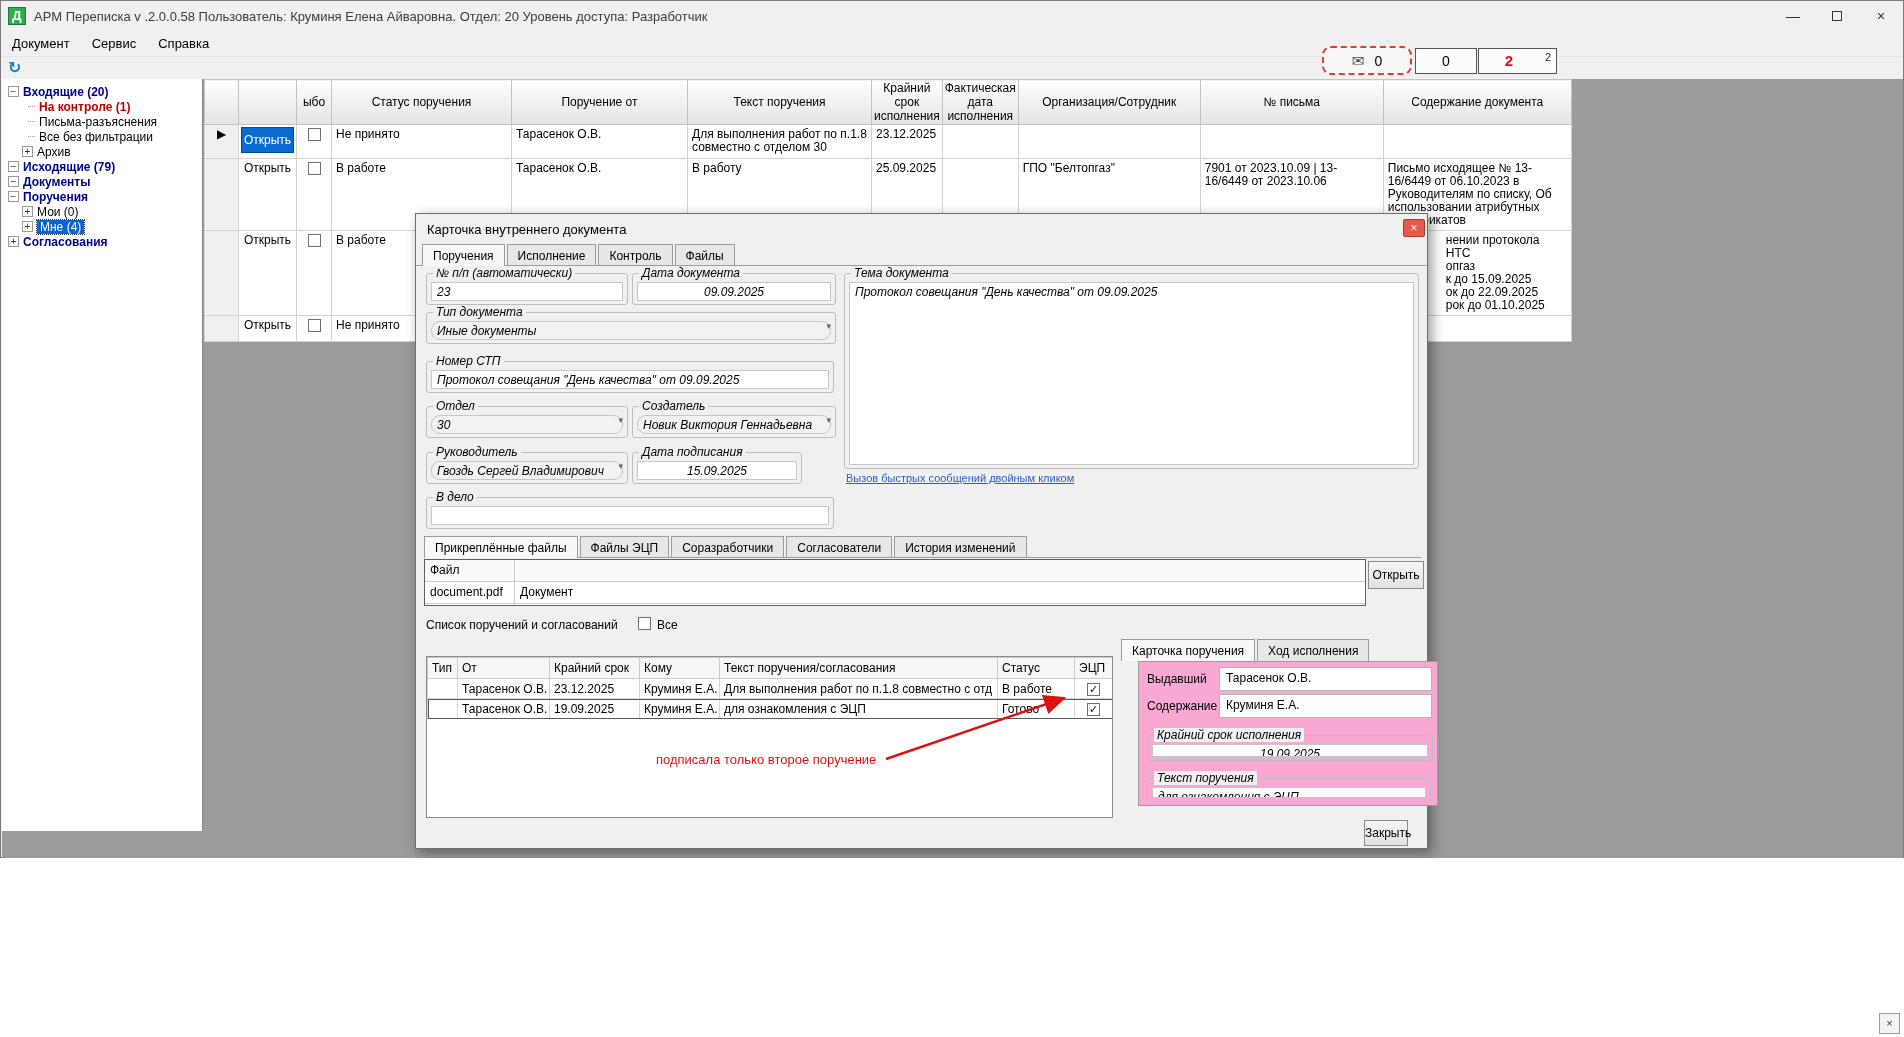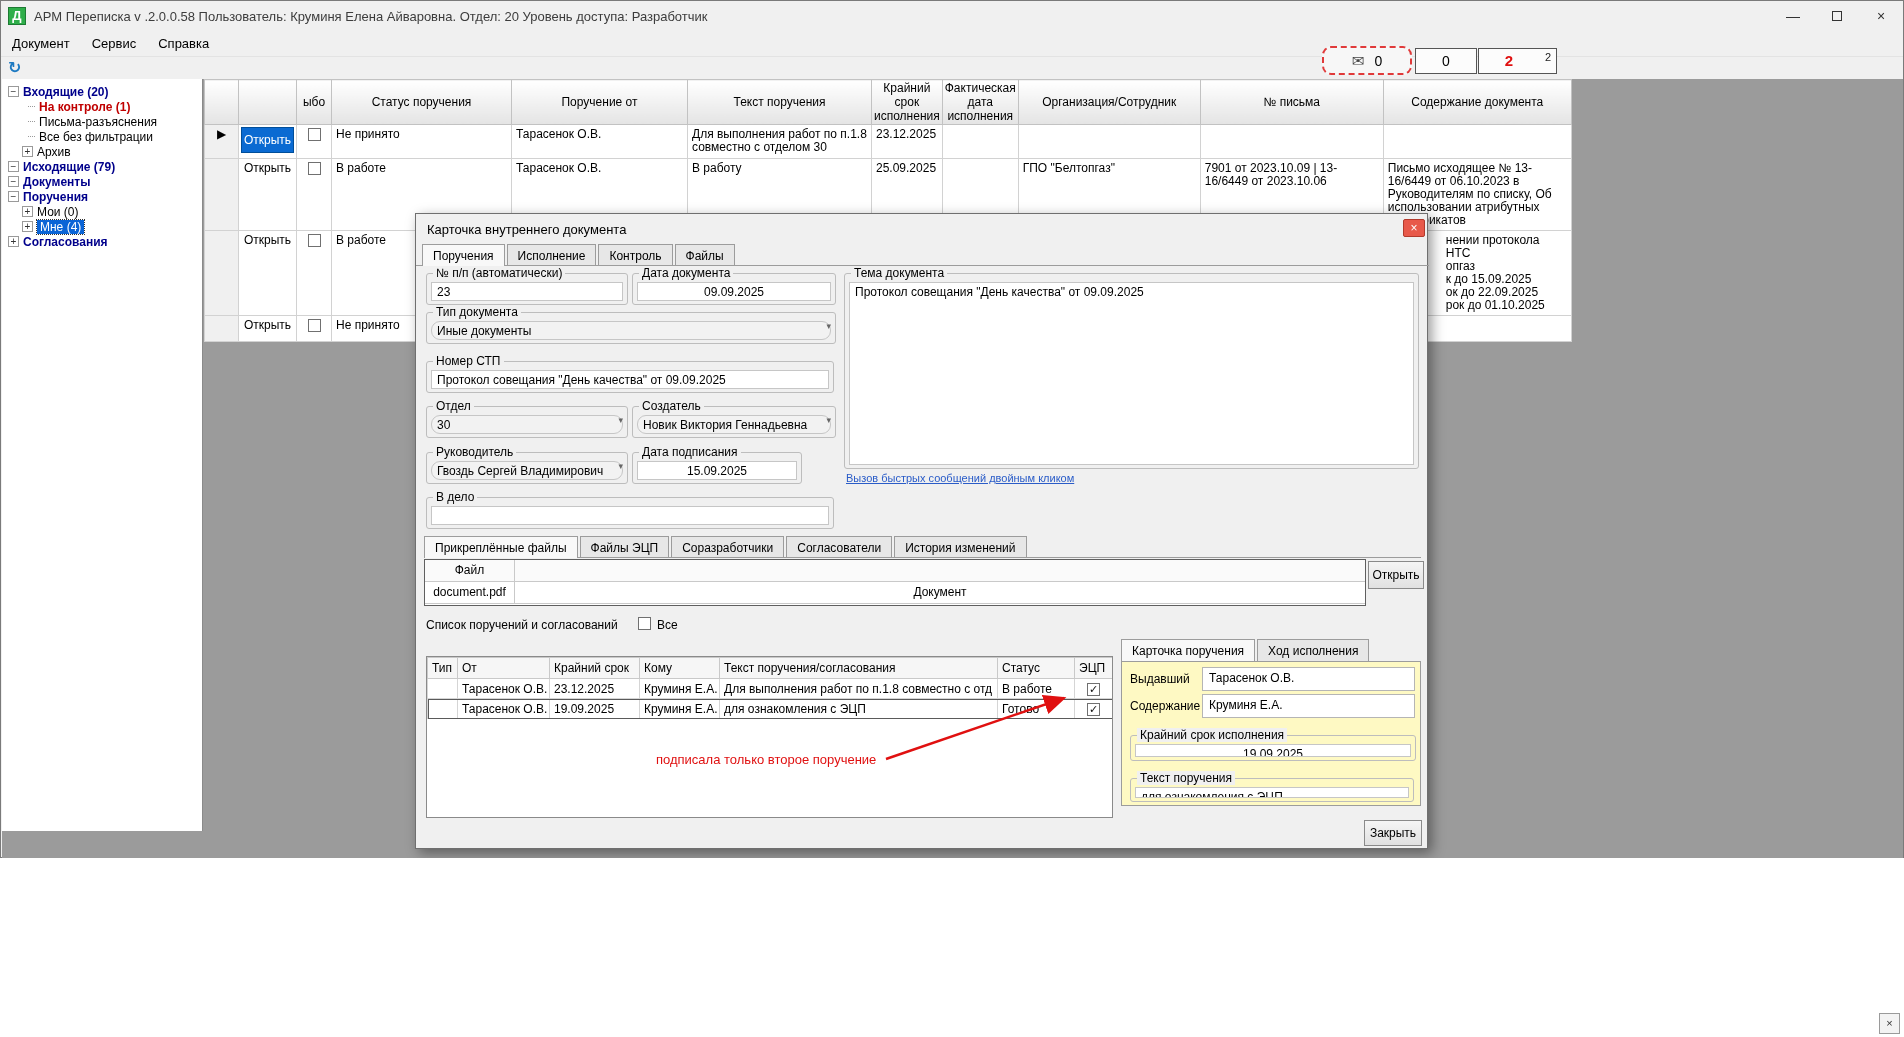--- a/index.html
+++ b/index.html
@@ -55,45 +55,45 @@
 
   
   .dlg { position: absolute; left: 415px; top: 213px; width: 1013px; height: 636px; background: #f0f0f0; border: 1px solid #6f6f6f; box-shadow: 4px 4px 12px rgba(0,0,0,0.4); }
   .dlg-title { position: absolute; left: 11px; top: 8px; font-size: 13px; }
   .dlg-close { position: absolute; left: 987px; top: 5px; width: 22px; height: 18px; background: #e8594a; border: 1px solid #b23a2c; border-radius: 2px; color: #fff; text-align: center; line-height: 16px; font-size: 12px; }
   .tabstrip { position: absolute; display: flex; height: 22px; }
   .tab { padding: 4px 10px 0 10px; height: 22px; border: 1px solid #9c9c9c; border-bottom: none; background: #e7e7e7; margin-right: 2px; font-size: 12px; position: relative; }
   .tab.active { background: #f8f8f8; z-index: 2; }
   .tabline { position: absolute; border-top: 1px solid #9c9c9c; height: 0; }
 
-  .fld { position: absolute; border: 1px solid #bdbdbd; border-radius: 3px; }
+  .fld { position: absolute; border: 1px solid #bdbdbd; border-radius: 3px; font-style: italic; }
   .fld .lbl { position: absolute; top: -8px; left: 6px; background: #f0f0f0; padding: 0 3px; font-size: 12px; white-space: nowrap; z-index: 1; }
   .fld .inp { position: absolute; left: 4px; right: 4px; top: 8px; bottom: 3px; background: #fff; border: 1px solid #c6c6c6; font-size: 12px; padding: 2px 5px; overflow: hidden; white-space: nowrap; }
   .fld .inp.area { white-space: normal; }
   .fld .inp.dd { background: #f2f2f2; border-radius: 9px; }
   .fld .inp.ctr { text-align: center; }
   .chev { position: absolute; right: 4px; top: 50%; margin-top: -7px; font-size: 9px; color: #666; }
 
   .qlink { position: absolute; color: #2a5cc8; text-decoration: underline; font-size: 11px; }
 
   .filesbox { position: absolute; background: #fff; border: 1px solid #5f5f5f; overflow: hidden; }
-  .frow { display: flex; height: 22px; border-bottom: 1px solid #c9c9c9; text-align: center; }
+  .frow { display: flex; height: 22px; border-bottom: 1px solid #c9c9c9; }
   .fc1 { width: 90px; border-right: 1px solid #c9c9c9; padding: 3px 5px; overflow: hidden; white-space: nowrap; }
   .fc2 { flex: 1; padding: 3px 5px; overflow: hidden; white-space: nowrap; }
   .fhdr { background: #fafafa; }
 
   .btn { background: linear-gradient(#f5f5f5, #e1e1e1); border: 1px solid #8a8a8a; text-align: center; font-size: 12px; }
 
   .asgbox { position: absolute; background: #fff; border: 1px solid #8a8a8a; overflow: hidden; }
   .asgtbl { border-collapse: collapse; table-layout: fixed; width: 685px; }
   .asgtbl th { height: 21px; background: #f6f6f6; border: 1px solid #c9c9c9; font-weight: normal; text-align: left; padding: 2px 4px; font-size: 12px; overflow: hidden; white-space: nowrap; }
   .asgtbl td { height: 20px; border: 1px solid #d5d5d5; padding: 1px 4px; font-size: 12px; overflow: hidden; white-space: nowrap; }
   .asgtbl tr.sel { outline: 1px solid #5a5a5a; outline-offset: -1px; }
 
-  .cardpanel { position: absolute; background: #fef9c3; border: 1px solid #9c9c9c; }
+  .cardpanel { position: absolute; background: #f9a8d4; border: 1px solid #9c9c9c; margin-left: 17px; }
   .cp-inp { position: absolute; background: #fff; border: 1px solid #b5b5b5; padding: 3px 6px; font-size: 12px; overflow: hidden; white-space: nowrap; }
   .cp-lbl { position: absolute; font-size: 12px; white-space: nowrap; }
 
   .annot { position: absolute; color: #e01010; font-size: 13px; white-space: nowrap; }
 
   .bottomstrip { position: absolute; left: 0; top: 858px; width: 1904px; height: 179px; background: #fff; }
   .cornerx { position: absolute; left: 1879px; top: 1013px; width: 21px; height: 21px; border: 1px solid #9a9a9a; background: #f3f3f3; text-align: center; line-height: 19px; font-size: 11px; color: #333; }
 </style>
 </head>
 <body>
@@ -425,19 +425,19 @@
       <div class="fld" style="left:8px;top:73px;width:286px;height:26px">
         <span class="lbl">Крайний срок исполнения</span>
         <div class="inp ctr">19.09.2025</div>
       </div>
       <div class="fld" style="left:8px;top:116px;width:284px;height:24px">
         <span class="lbl">Текст поручения</span>
         <div class="inp">для ознакомления с ЭЦП</div>
       </div>
     </div>
 
-    <div class="btn abs" style="left:948px;top:606px;width:58px;height:26px;line-height:24px">Закрыть</div>
+    <div class="btn abs" style="left:948px;top:606px;width:44px;height:26px;line-height:24px">Закрыть</div>
   </div>
 
   <div class="bottomstrip"></div>
   <div class="cornerx">×</div>
 
 </div>
 
 </body></html>

